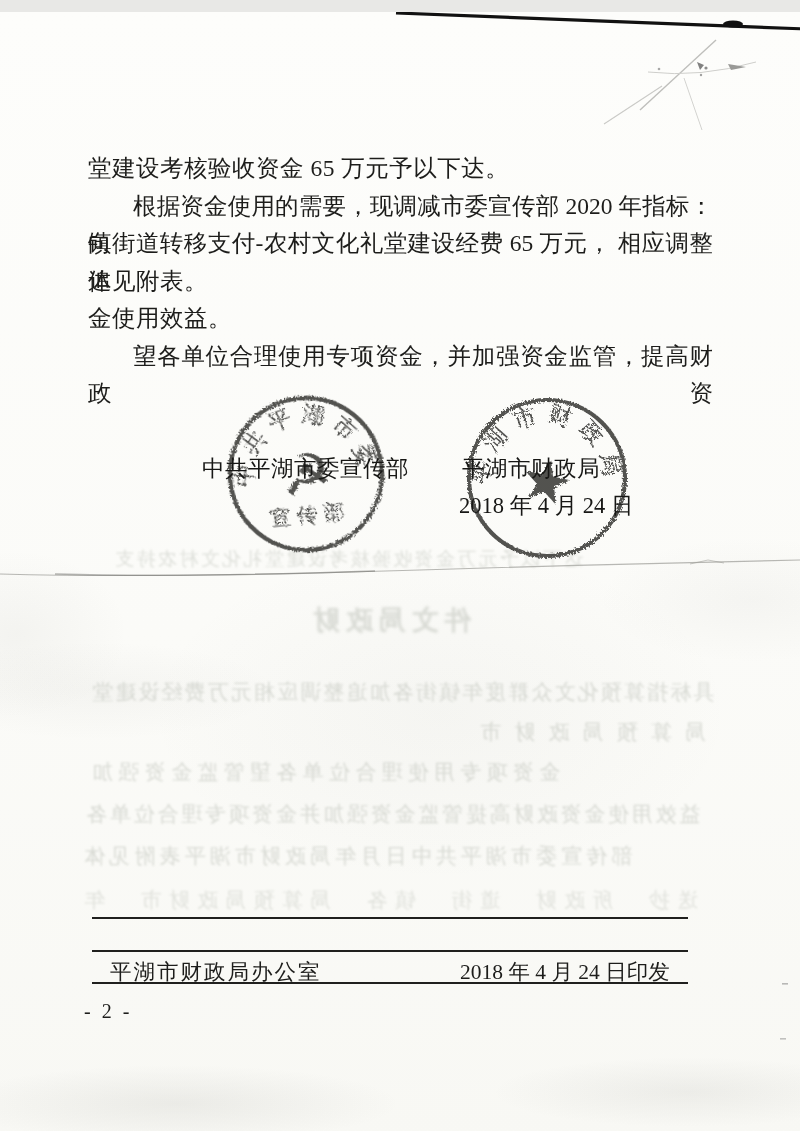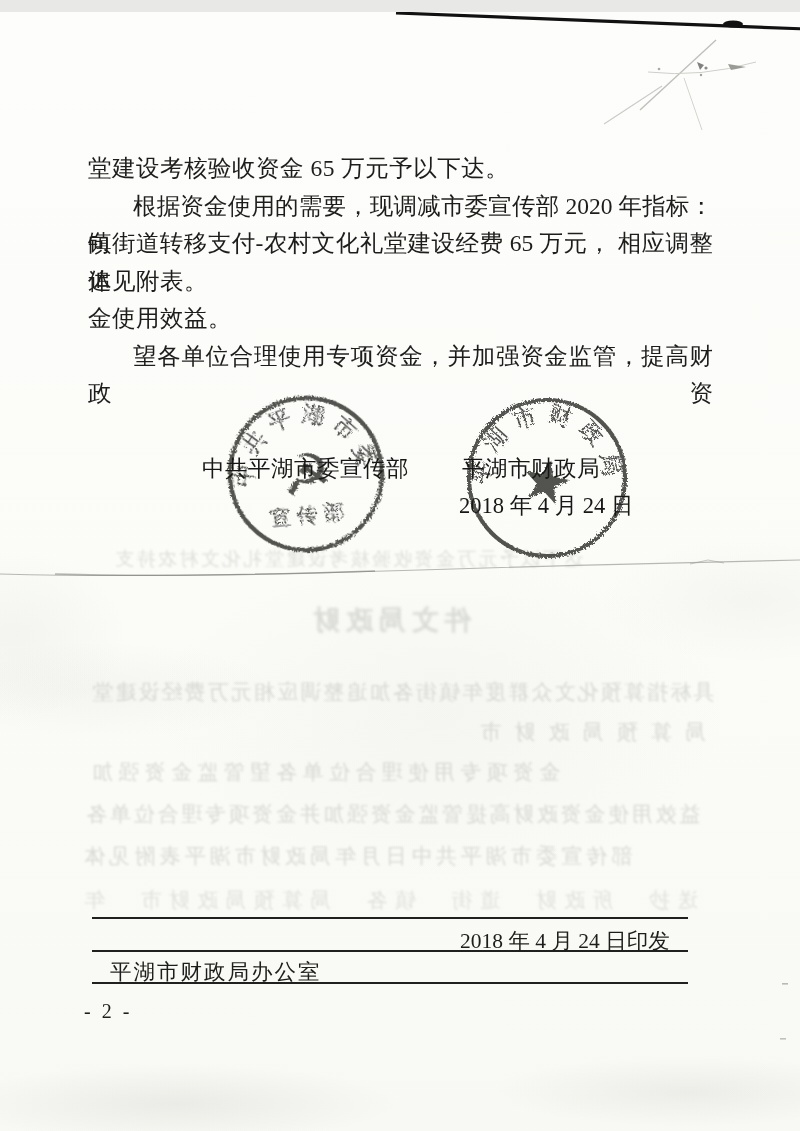--- a/index.html
+++ b/index.html
@@ -29,21 +29,21 @@
   
   .sig{font-size:22.5px;letter-spacing:.5px;white-space:nowrap;color:#171715;}
   .sig-left{left:202px;top:441px;}
   .sig-right{left:462px;top:441px;}
   .sig-date{left:459px;top:478px;font-size:22.5px;white-space:nowrap;color:#171715;}
 
   
   .rule{left:92px;width:596px;height:2px;background:#20201e;}
   .cc-line{left:114px;top:911px;font-size:21.5px;letter-spacing:1px;white-space:nowrap;}
   .office{left:110px;top:945px;font-size:21.5px;letter-spacing:2px;white-space:nowrap;}
-  .print-date{left:460px;top:914px;font-size:21.5px;white-space:nowrap;}
+  .print-date{left:460px;top:945px;font-size:21.5px;white-space:nowrap;}
   .page-num{left:84px;top:988px;font-size:20px;letter-spacing:3px;white-space:nowrap;}
 
   
   .bleed{transform:scaleX(-1);color:#b7bbb2;filter:blur(1.2px);opacity:.5;
          text-align:justify;text-align-last:justify;overflow:hidden;height:30px;}
   .bleed.b0{left:115px;top:534px;width:468px;font-size:19px;opacity:.42;}
   .bleed.bt{left:313px;top:590px;width:158px;font-size:27px;font-weight:bold;
             filter:blur(1.5px);opacity:.5;height:34px;}
   .bleed.b1{left:92px; top:666px;width:622px;font-size:21px;}
   .bleed.b2{left:480px;top:706px;width:226px;font-size:21px;}

